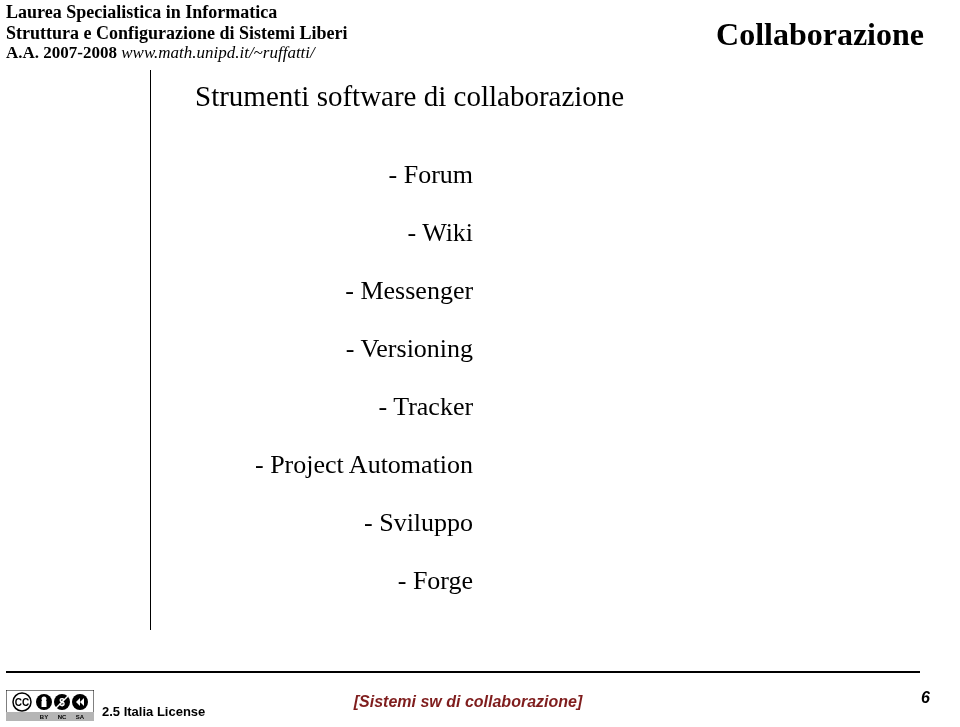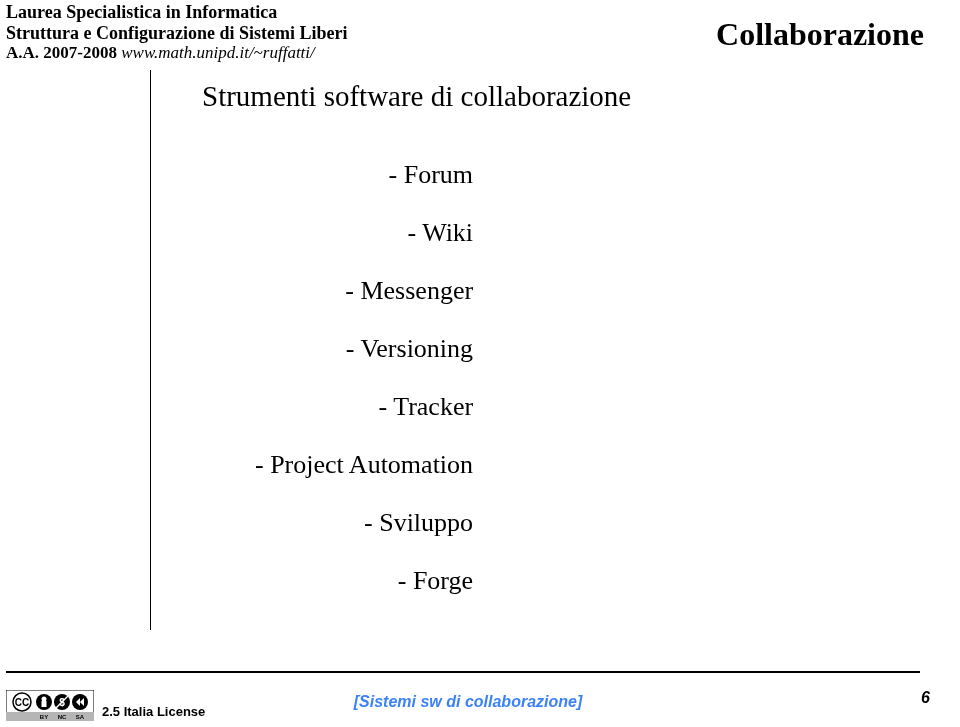--- a/index.html
+++ b/index.html
@@ -53,21 +53,21 @@
       position: absolute;
       left: 150px;
       top: 70px;
       width: 1px;
       height: 560px;
       background: #000;
     }
     .subtitle {
       position: absolute;
       top: 80px;
-      left: 202px;
+      left: 195px;
       font-size: 29px;
     }
     .list {
       position: absolute;
       top: 160px;
       left: 255px;
       font-size: 26px;
     }
     .list-item {
       margin-bottom: 28px;
@@ -106,21 +106,21 @@
     }
     .footer-center {
       position: absolute;
       left: 50%;
       transform: translateX(-50%);
       bottom: 10px;
       font-family: Arial, Helvetica, sans-serif;
       font-size: 16px;
       font-style: italic;
       font-weight: bold;
-      color: #3b82f6;
+      color: #7f1d1d;
     }
     .footer-page {
       position: absolute;
       right: 0;
       bottom: 14px;
       font-family: Arial, Helvetica, sans-serif;
       font-size: 16px;
       font-style: italic;
       font-weight: bold;
     }

